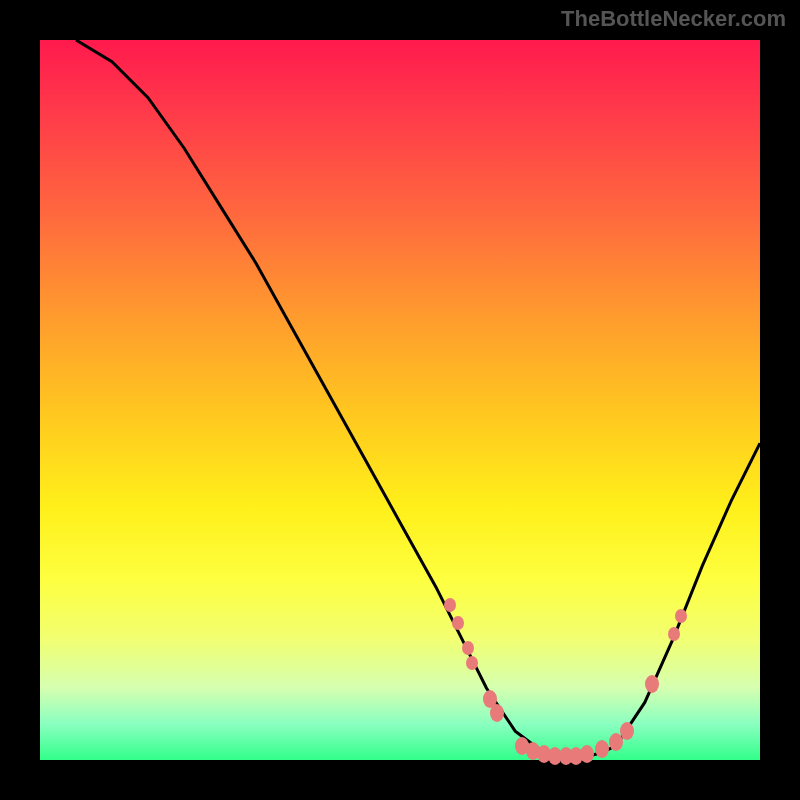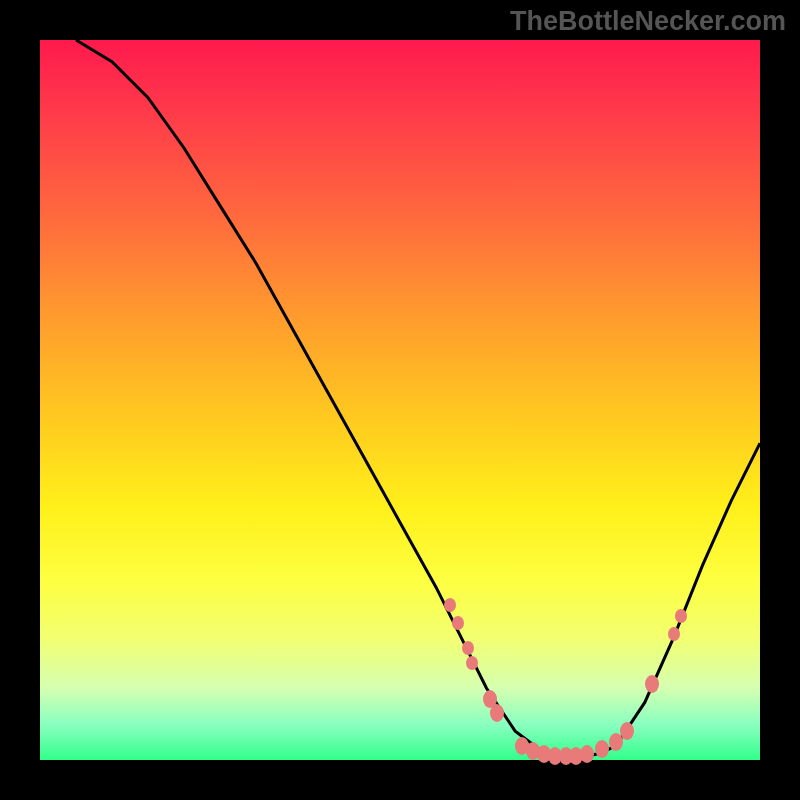--- a/index.html
+++ b/index.html
@@ -8,21 +8,21 @@
     height: 800px;
     background: #000;
     position: relative;
     overflow: hidden;
   }
   .watermark {
     position: absolute;
     top: 6px;
     right: 14px;
     font-family: Arial, sans-serif;
-    font-size: 27px;
+    font-size: 22px;
     font-weight: bold;
     color: #555;
     z-index: 10;
   }
   .plot-area {
     position: absolute;
     left: 40px;
     top: 40px;
     width: 720px;
     height: 720px;

